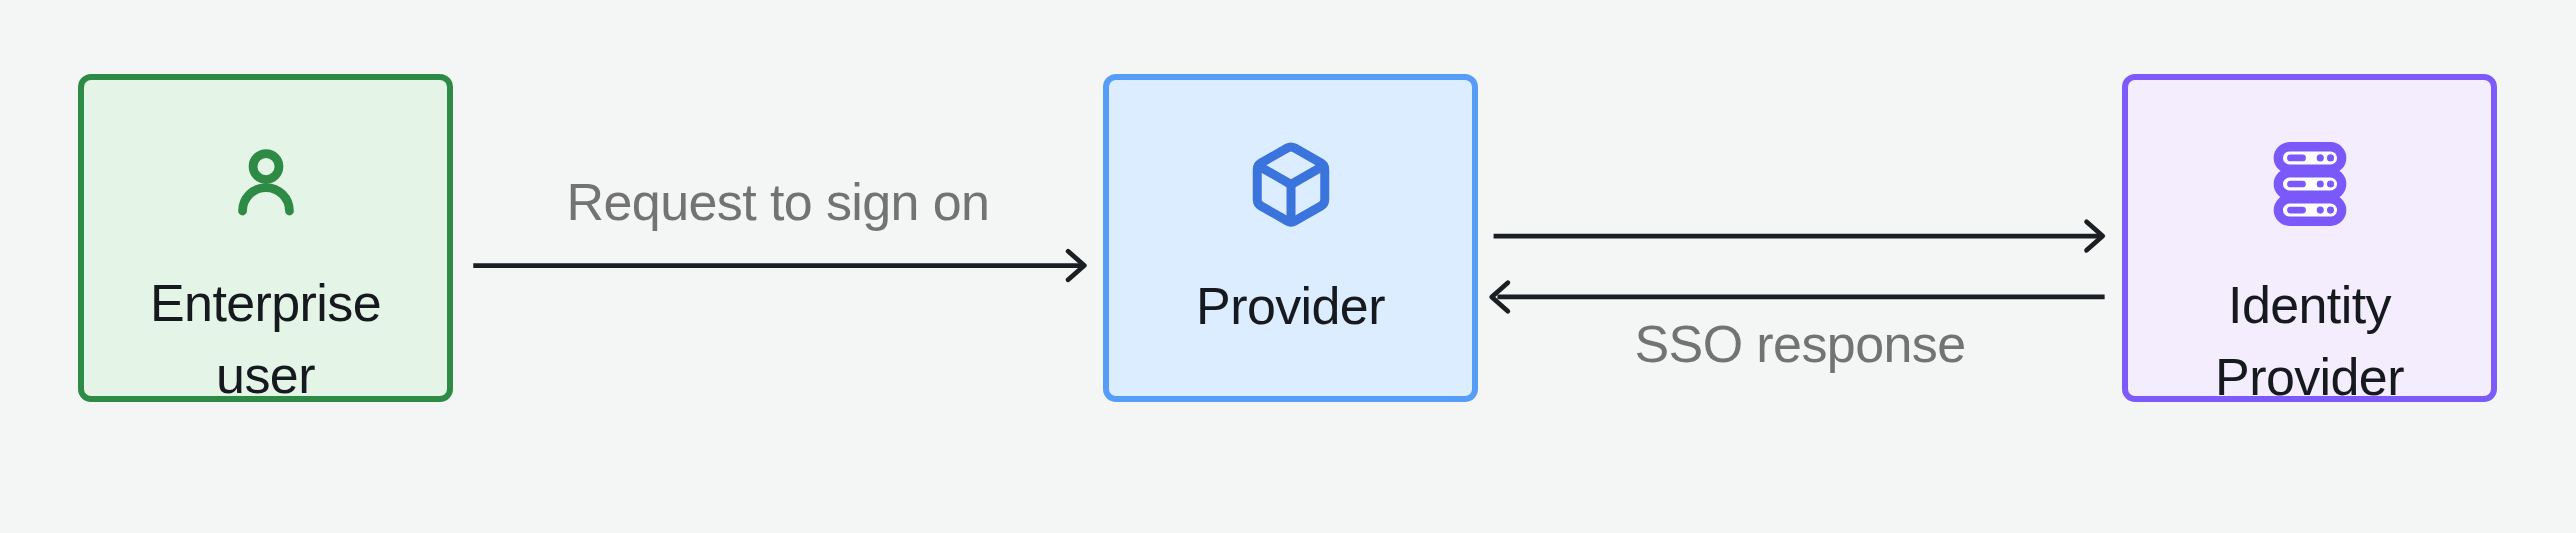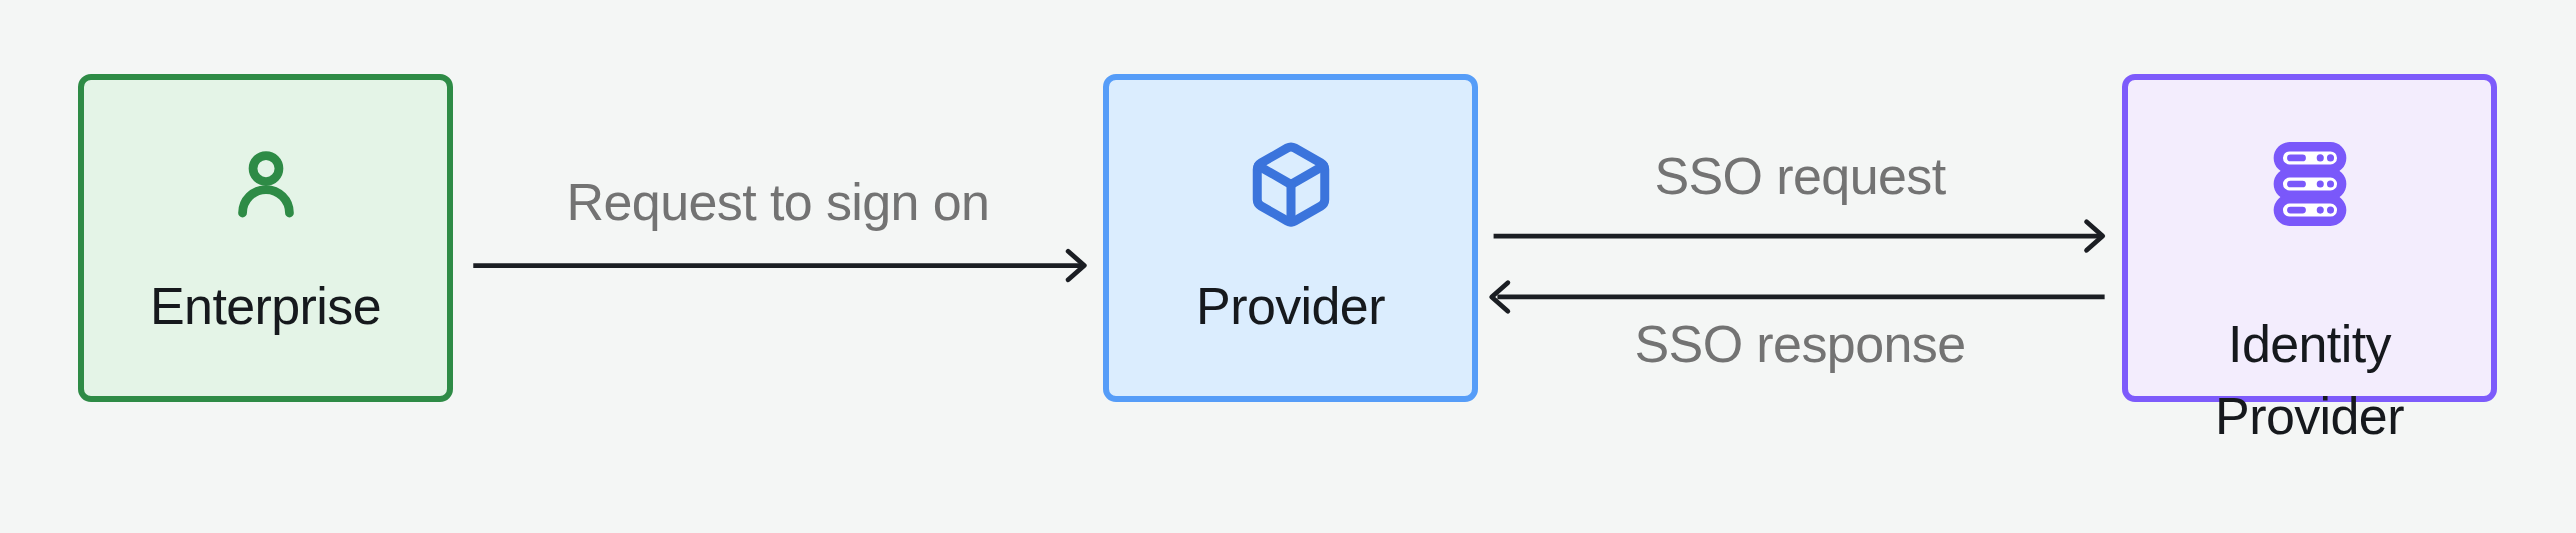--- a/index.html
+++ b/index.html
@@ -37,21 +37,21 @@
     height: 328px;
     box-sizing: border-box;
     border: 6.7px solid #888;
     border-radius: 13px;
     display: flex;
     flex-direction: column;
     align-items: center;
   }
   .node-user     { left: 78px;  }
   .node-sp       { left: 1103px; }
-  .node-idp      { left: 2122px; gap: 39px; }
+  .node-idp      { left: 2122px; }
   .node-icon {
     margin-top: 59px;
     height: 91px;
     display: flex;
     align-items: center;
     justify-content: center;
   }
   .node-label {
     margin-top: 40px;
     text-align: center;
@@ -98,20 +98,21 @@
 
   <div class="node node-user" style="border-color: rgb(46, 139, 70); background: rgb(228, 244, 231);">
     <div class="node-icon" style="color: rgb(46, 139, 70);">
       <svg width="84" height="88" viewBox="0 0 24 24" fill="none" stroke="currentColor" stroke-width="2.5" stroke-linecap="round">
         <circle cx="12" cy="7.3" r="3.7"></circle>
         <path d="M5.3 20 A 6.7 6.7 0 0 1 18.7 20"></path>
       </svg>
     </div>
     <div class="node-label">
       <span>Enterprise</span>
+      <span>user</span>
     </div>
   </div>
 
   <div class="node node-sp" style="border-color: rgb(86, 157, 248); background: rgb(219, 237, 254);">
     <div class="node-icon" style="color: rgb(59, 116, 220);">
       <svg width="90" height="91" viewBox="0 0 24 24" fill="none" stroke="currentColor" stroke-width="2.4" stroke-linecap="round" stroke-linejoin="round">
         <path d="M21 8a2 2 0 0 0-1-1.73l-7-4a2 2 0 0 0-2 0l-7 4A2 2 0 0 0 3 8v8a2 2 0 0 0 1 1.73l7 4a2 2 0 0 0 2 0l7-4A2 2 0 0 0 21 16Z"></path>
         <path d="m3.3 7 8.7 5 8.7-5"></path>
         <path d="M12 22V12"></path>
       </svg>
@@ -138,17 +139,16 @@
         <circle cx="33" cy="38" r="1.9" fill="currentColor"></circle>
       </svg>
     </div>
     <div class="node-label">
       <span>Identity</span>
       <span>Provider</span>
     </div>
   </div>
 
   <div class="edge-label edge-label-a">Request to sign on</div>
-  <div class="edge-label edge-label-b">SSO request</div>
   <div class="edge-label edge-label-c">SSO response</div>
 
 </div>
 
 
 </body></html>

